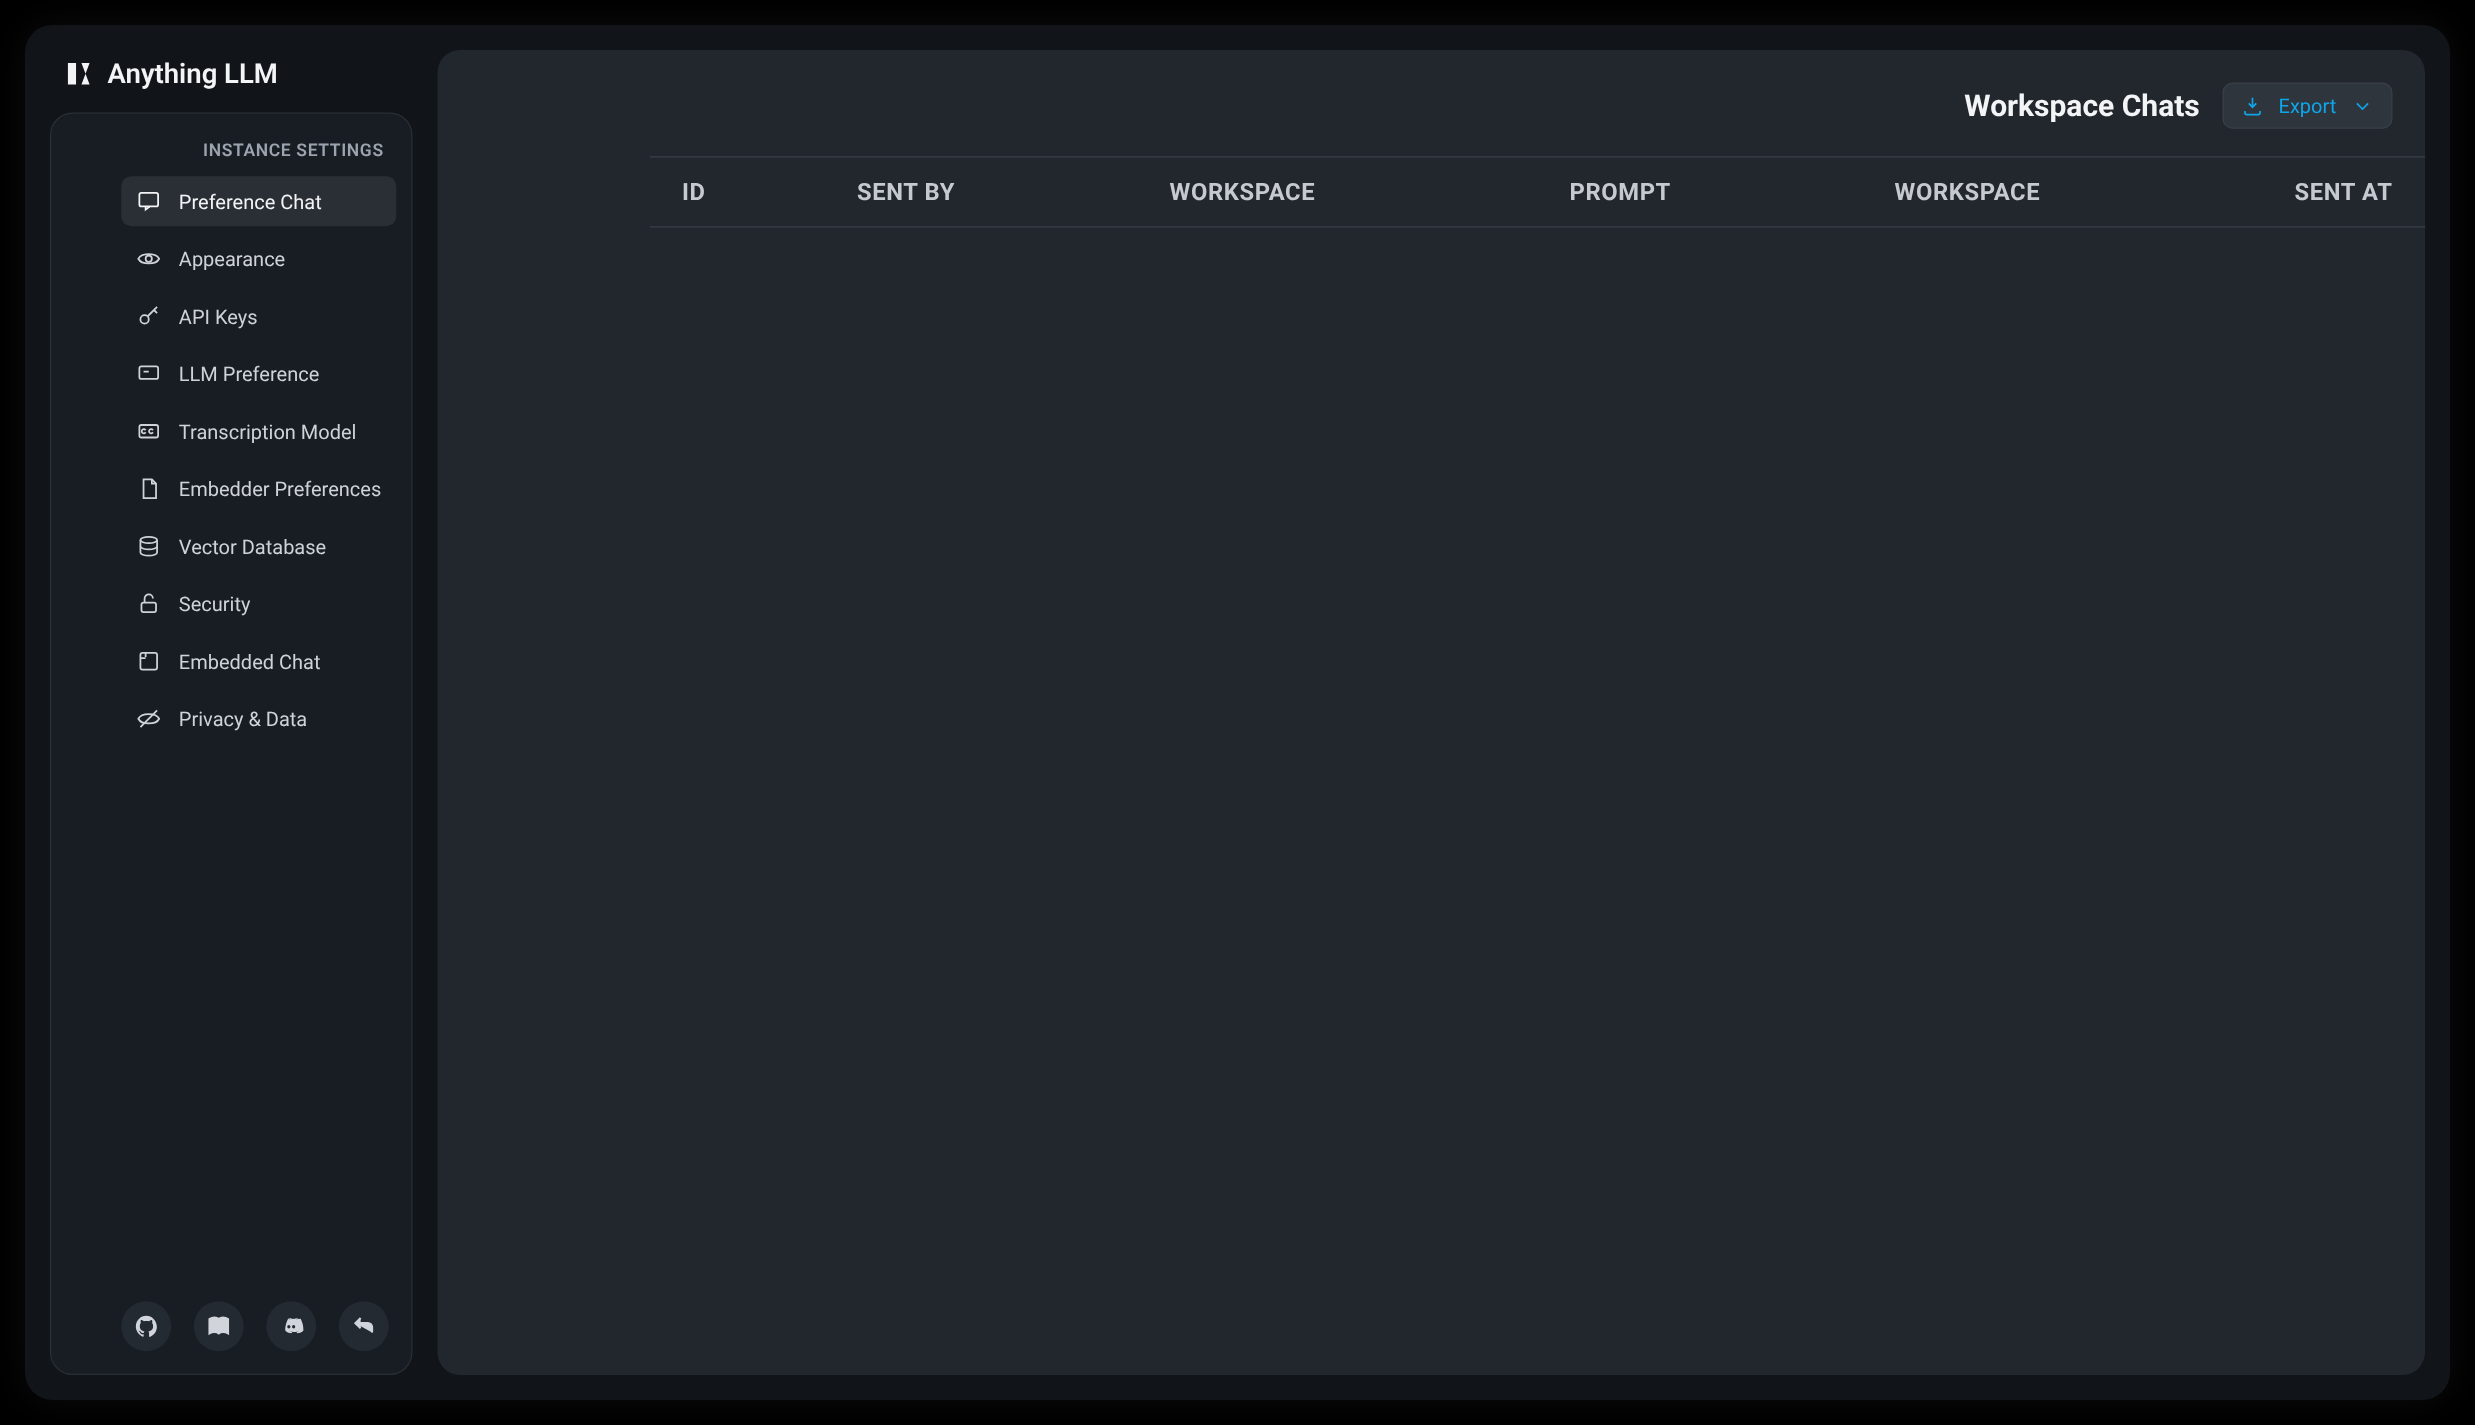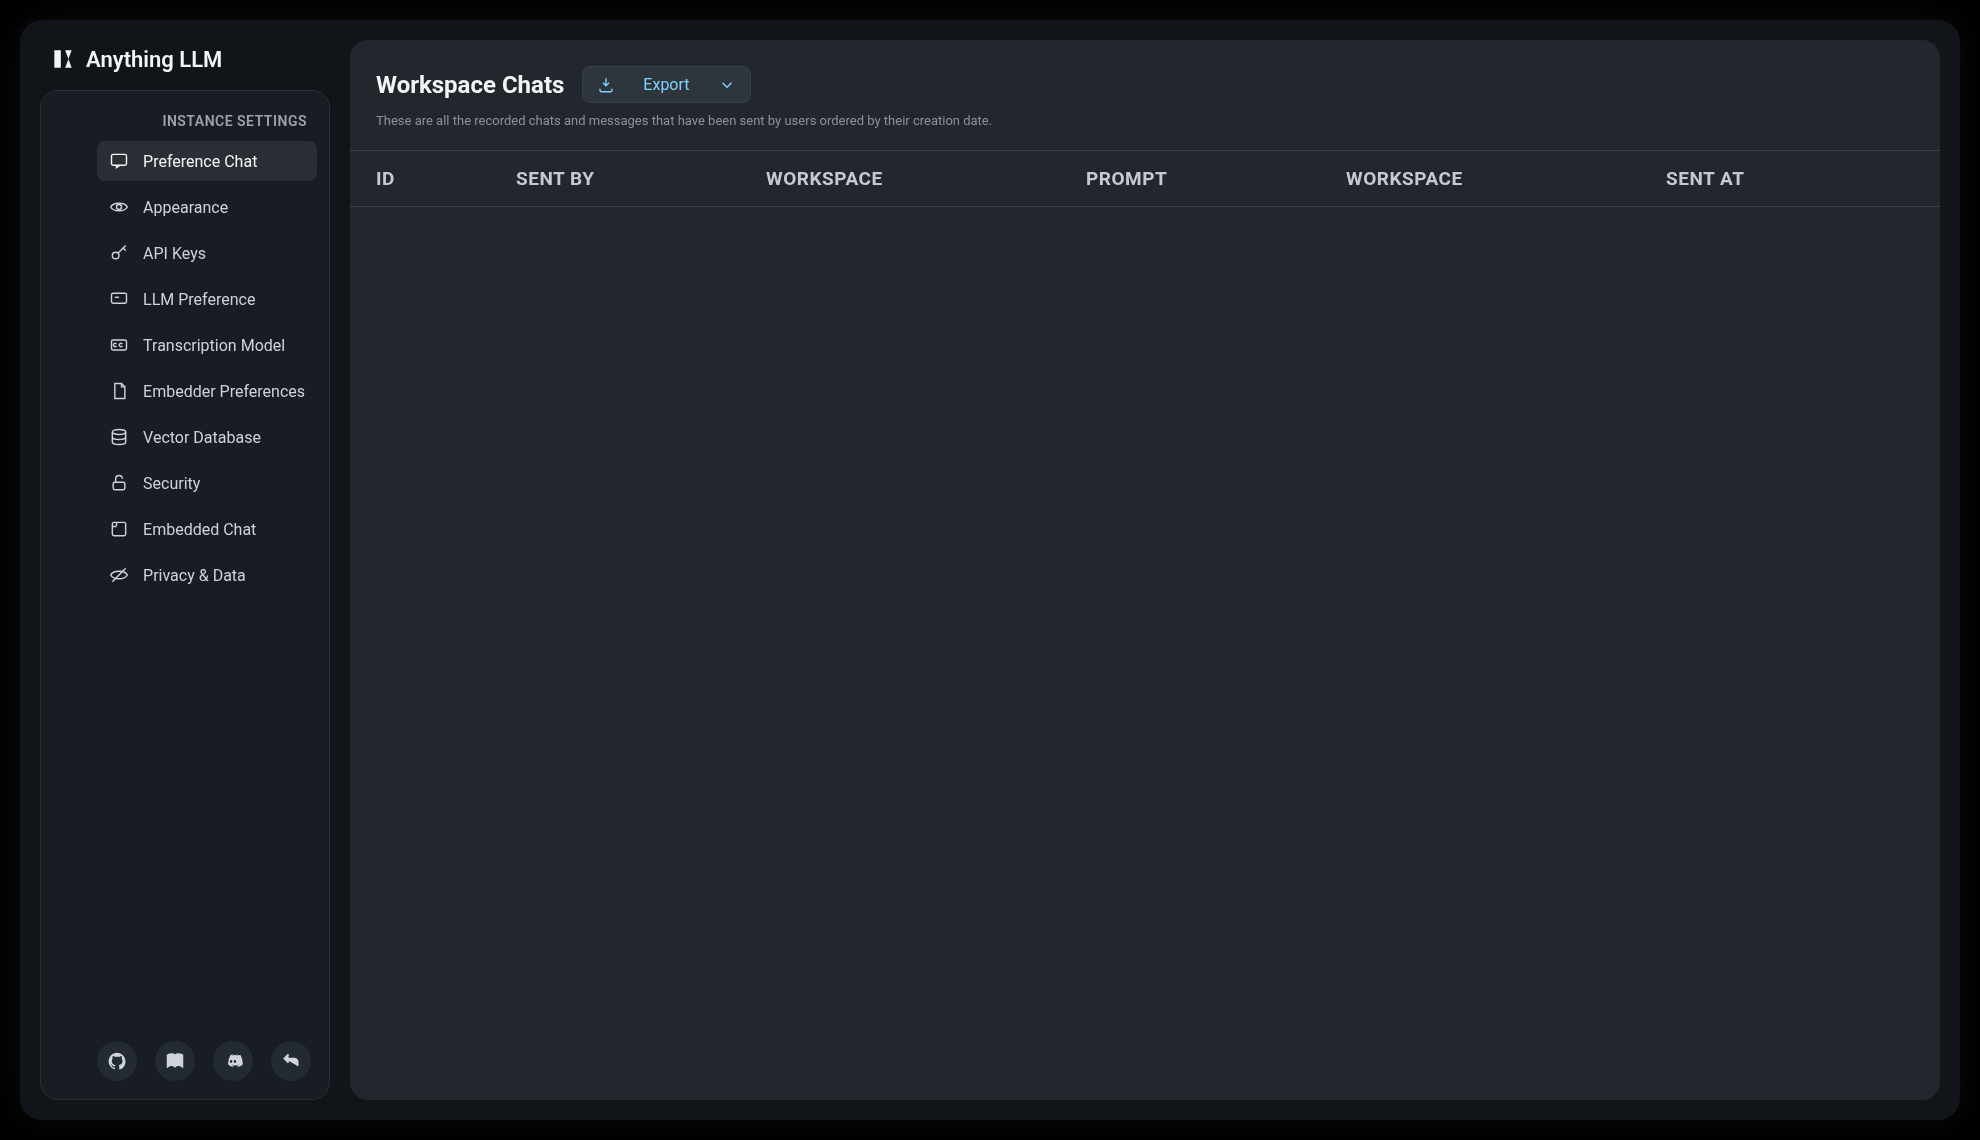--- a/index.html
+++ b/index.html
@@ -100,44 +100,45 @@
   }
   .round-btn svg { width: 20px; height: 20px; stroke: #d1d5db; fill: #d1d5db; }
   .main-panel {
     flex: 1;
     background: #22272e;
     border-radius: 18px;
     padding: 26px 0 0 0;
     display: flex;
     flex-direction: column;
     overflow: hidden;
+    align-items: flex-end;
   }
   .main-header {
     padding: 0 26px;
   }
   .title-row {
     display: flex;
     align-items: center;
     gap: 18px;
   }
   .page-title {
     font-size: 24px;
     font-weight: 700;
     color: #f3f4f6;
   }
   .export-btn {
     display: flex;
     align-items: center;
-    gap: 28px;
+    gap: 12px;
     background: #2f353d;
     border: 1px solid #3a4049;
     border-radius: 8px;
     padding: 8px 14px;
     font-size: 16px;
-    color: #7dd3fc;
+    color: #0ea5e9;
     cursor: pointer;
   }
   .export-btn svg { width: 18px; height: 18px; stroke: currentColor; fill: none; stroke-width: 1.8; }
   .subtitle {
     margin-top: 10px;
     font-size: 13px;
     color: #8b919a;
   }
   .table-wrap {
     margin-top: 22px;
@@ -291,21 +292,20 @@
         <div class="export-btn">
           <svg viewBox="0 0 24 24">
               <path d="M12 3 v10 M8 9 l4 4 l4-4 M4 17 v2 a2 2 0 0 0 2 2 h12 a2 2 0 0 0 2-2 v-2"></path>
             </svg>
           <span>Export</span>
           <svg viewBox="0 0 24 24">
               <path d="M6 9 l6 6 l6-6"></path>
             </svg>
         </div>
       </div>
-      <div class="subtitle">These are all the recorded chats and messages that have been sent by users ordered by their creation date.</div>
     </div>
 
     <div class="table-wrap">
       <div class="table-head">
         <div class="th">ID</div>
         <div class="th">SENT BY</div>
         <div class="th">WORKSPACE</div>
         <div class="th">PROMPT</div>
         <div class="th">WORKSPACE</div>
         <div class="th">SENT AT</div>

